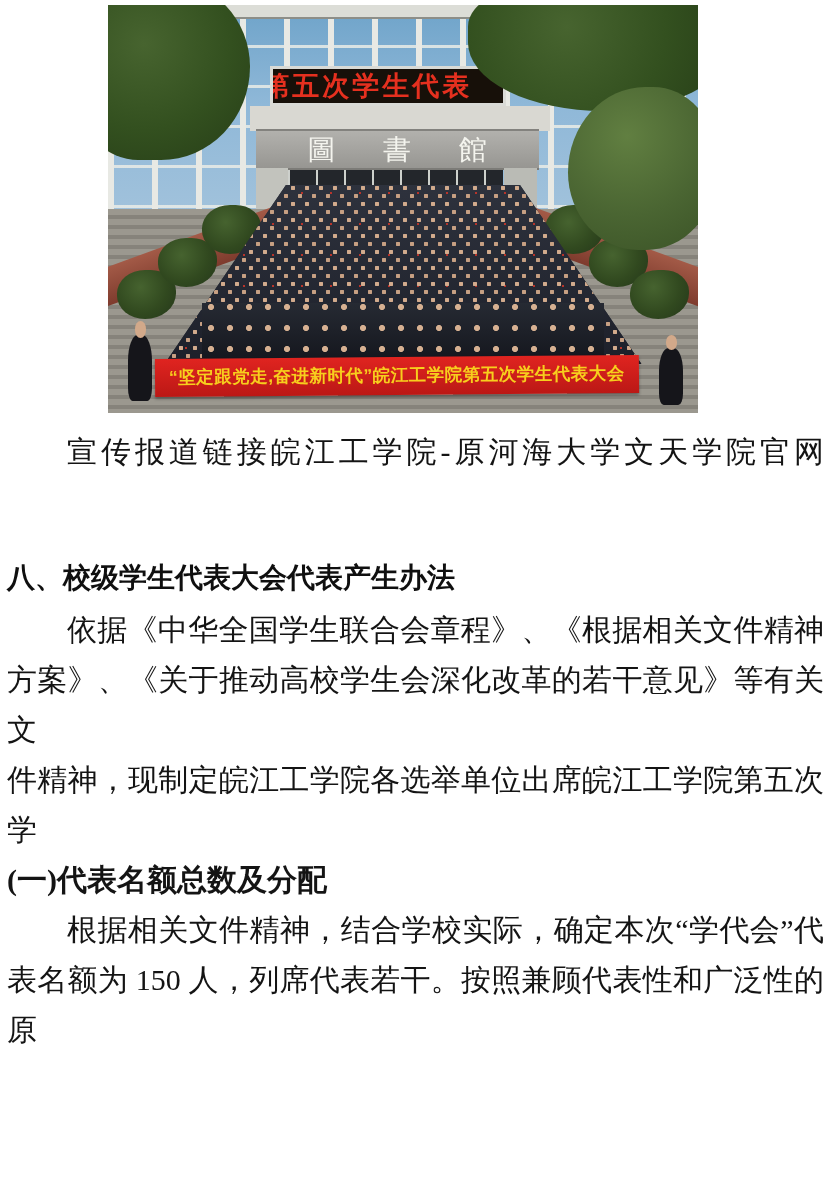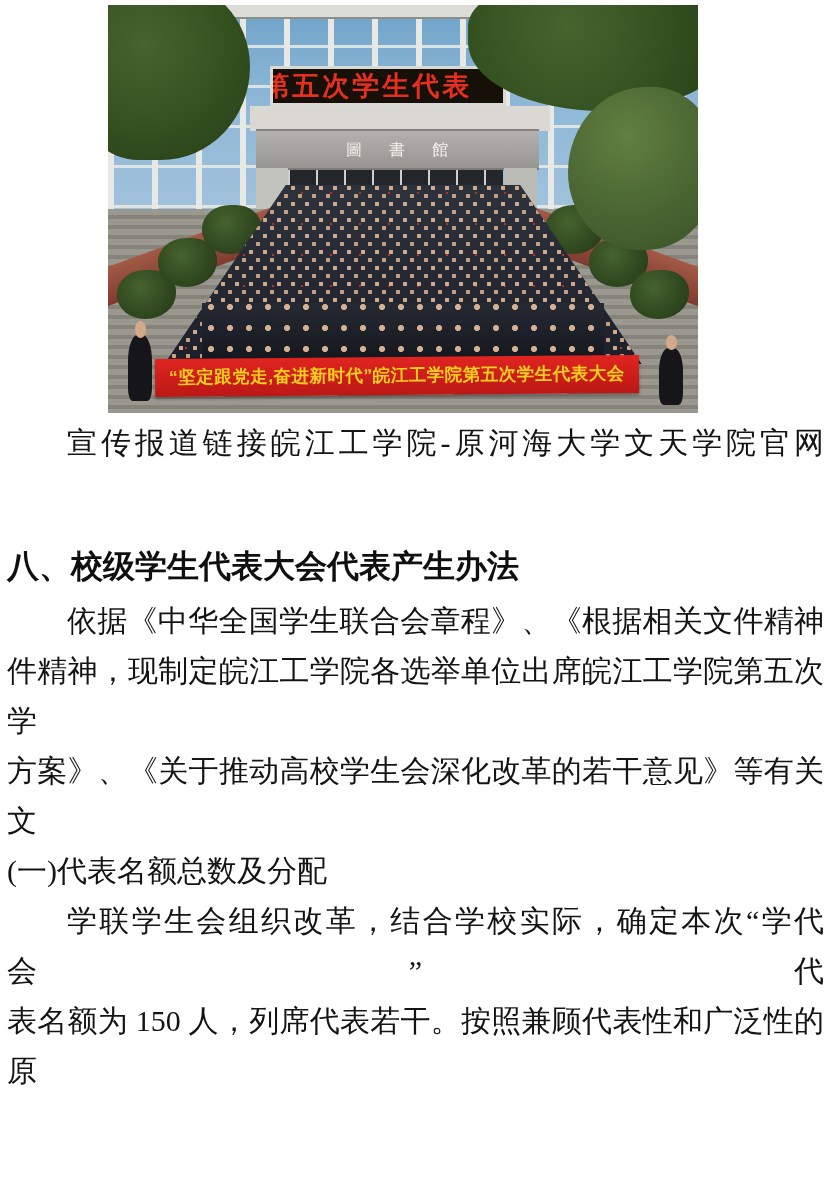--- a/index.html
+++ b/index.html
@@ -33,21 +33,21 @@
     font-weight:bold; font-size:27px; color:#e5301f; letter-spacing:3px; line-height:1;
   }
   .midband { left:24%; top:24.8%; width:51%; height:6%; background:#d9d8d2; }
   .stone {
     left:25%; top:30.5%; width:48%; height:10%;
     background:linear-gradient(180deg,#b2b1ad,#979692);
     border-top:2px solid #83827e; border-bottom:2px solid #7c7b77;
     display:flex; align-items:center; justify-content:center;
   }
   .stone-text {
-    position:static; color:#f4f4ee; font-size:16px; line-height:1;
+    position:static; color:#f4f4ee; font-size:28px; line-height:1;
     letter-spacing:1.7em; text-indent:1.7em; white-space:nowrap;
   }
   .pier-l { left:25%; top:40%; width:5.5%; height:16%; background:#c2c3bd; }
   .pier-r { left:67.2%; top:40%; width:5.5%; height:16%; background:#babbb5; }
   .doorway {
     left:30.5%; top:40.5%; width:36.5%; height:14.5%;
     background-color:#23262b;
     background-image:repeating-linear-gradient(90deg,#cdd0cc 0 2px, rgba(0,0,0,0) 2px 28px);
   }
   .steps-bg {
@@ -102,34 +102,34 @@
     display:flex; align-items:center; justify-content:center; overflow:hidden;
     box-shadow:0 2px 3px rgba(0,0,0,0.35);
   }
   .banner-text {
     position:static; white-space:nowrap;
     font-family:"Liberation Sans","DejaVu Sans",sans-serif;
     font-weight:bold; font-size:17.5px; color:#f7cf1d; letter-spacing:0.5px; line-height:1;
   }
 
   
-  .caption { margin-top:5px; }
+  .caption { margin-top:14px; }
   .line {
     font-size:30px; line-height:50px; color:#141414;
     text-align:justify; text-align-last:justify; text-justify:inter-character;
   }
   .line.last { text-align-last:left; }
   .line.indent { text-indent:2em; }
   .url-line { letter-spacing:0.5px; text-align-last:left; }
   .heading {
-    margin-top:73px; font-size:32px; line-height:55px; font-weight:bold;
-    font-family:Liberation Mono, monospace; color:#0f0f0f;
+    margin-top:73px; font-size:28px; line-height:55px; font-weight:bold;
+    font-family:Liberation Sans, sans-serif; color:#0f0f0f;
     text-align:left; text-align-last:left;
   }
-  .subheading { font-weight:normal; font-size:30px; line-height:50px; text-align:left; text-align-last:left; }
+  .subheading { font-weight:bold; font-size:30px; line-height:50px; text-align:left; text-align-last:left; }
 </style>
 </head>
 <body>
 
 <div class="page">
 
   <div class="photo">
     <div class="facade"></div>
     <div class="roof"></div>
     <div class="led">
@@ -164,25 +164,25 @@
   </div>
 
   <div class="caption">
     <div class="line indent">宣传报道链接皖江工学院-原河海大学文天学院官网</div>
   </div>
 
   <div class="heading">八、校级学生代表大会代表产生办法</div>
 
   <div>
     <div class="line indent">依据《中华全国学生联合会章程》、《根据相关文件精神</div>
+    <div class="line">方案》、《关于推动高校学生会深化改革的若干意见》等有关文</div>
     <div class="line">件精神，现制定皖江工学院各选举单位出席皖江工学院第五次学</div>
-    <div class="line">方案》、《关于推动高校学生会深化改革的若干意见》等有关文</div>
   </div>
 
   <div class="line subheading">(一)代表名额总数及分配</div>
 
   <div>
-    <div class="line indent">学联学生会组织改革，结合学校实际，确定本次“学代会”代</div>
+    <div class="line indent">根据相关文件精神，结合学校实际，确定本次“学代会”代</div>
     <div class="line">表名额为 150 人，列席代表若干。按照兼顾代表性和广泛性的原</div>
 
   </div>
 
 </div>
 
 </body></html>

